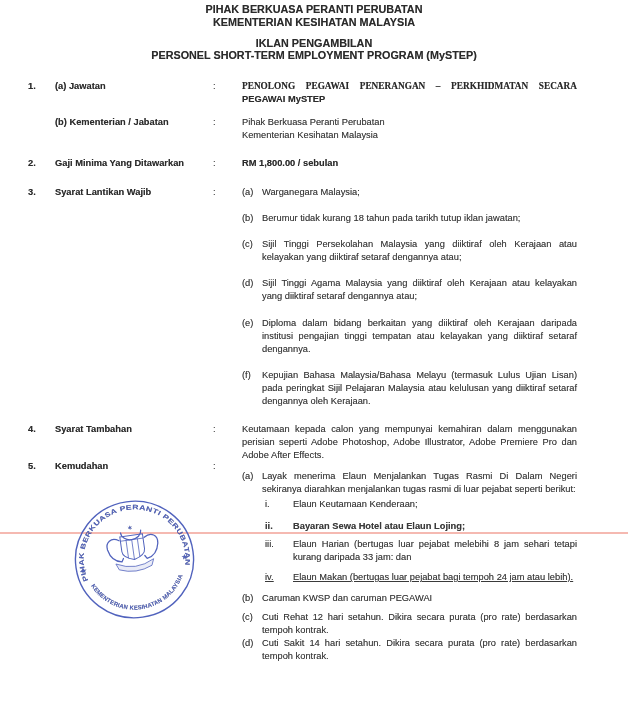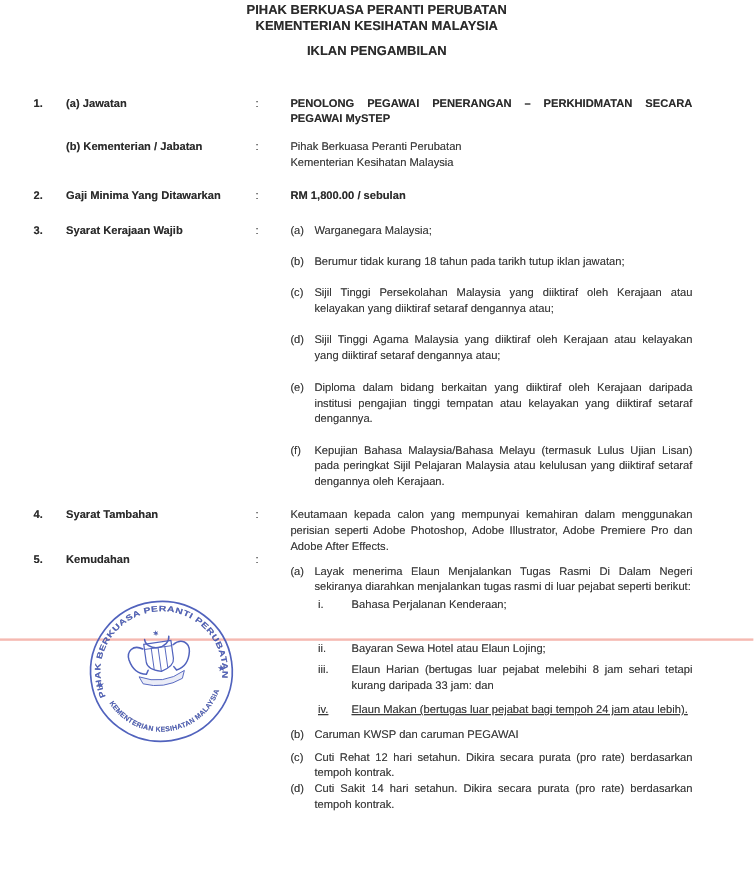--- a/index.html
+++ b/index.html
@@ -24,31 +24,31 @@
   }
   .header .hgap{height:8.5px;}
   .row{
     position:absolute;left:28px;width:549px;
     display:grid;grid-template-columns:27px 156px 31px 335px;
     align-items:start;
   }
   .num,.label{font-weight:bold;color:var(--bold-text);}
   .colon{color:#4a4a4a;padding-left:2px;}
   .v-bold{font-weight:bold;color:var(--bold-text);}
-  .jlast{text-align:justify;text-align-last:justify;}
+  .jlast{text-align:justify;text-align-last:justify;font-family:Liberation Serif, serif;}
   .just{text-align:justify;}
   .sub{display:flex;margin-top:13px;}
   .sub.first{margin-top:0;}
   .sub-marker{flex:0 0 20px;}
   .sub-text{flex:1;text-align:justify;}
   .mt14{margin-top:14px;}
   .rom{display:flex;}
   .rom-marker{flex:0 0 31px;padding-left:3px;box-sizing:border-box;}
   .rom-text{flex:1;text-align:justify;}
-  .rm1{margin-top:2px;}.rm2{margin-top:23px;}.rm3{margin-top:5px;justify-content:space-between;}.rm4{margin-top:7px;text-decoration:underline;}
+  .rm1{margin-top:2px;}.rm2{margin-top:9px;font-weight:bold;}.rm3{margin-top:5px;justify-content:space-between;}.rm4{margin-top:7px;text-decoration:underline;}
   .b5{margin-top:8px;}.c5{margin-top:6px;}.d5{margin-top:0px;}
   .pad-top-10{padding-top:10px;}
   .accent-line{
     position:absolute;left:0;top:532px;width:628px;height:2px;
     background:var(--accent-line);opacity:.8;z-index:1;
   }
   .stamp{
     position:absolute;left:71px;top:500px;width:127px;height:119px;z-index:2;
     transform:rotate(-8deg);opacity:.92;
   }
@@ -62,20 +62,21 @@
   .ring-star{font-size:10px;}
 </style>
 </head>
 <body style="background: rgb(255, 255, 255);">
 
 <div class="header">
   <div>PIHAK BERKUASA PERANTI PERUBATAN</div>
   <div>KEMENTERIAN KESIHATAN MALAYSIA</div>
   <div class="hgap"></div>
   <div>IKLAN PENGAMBILAN</div>
+  <div>PERSONEL SHORT-TERM EMPLOYMENT PROGRAM (MySTEP)</div>
 </div>
 
 <div class="row" style="top:80px">
   <div class="num">1.</div>
   <div class="label">(a) Jawatan</div>
   <div class="colon">:</div>
   <div class="content v-bold">
     <div class="jlast">PENOLONG PEGAWAI PENERANGAN – PERKHIDMATAN SECARA</div>
     <div>PEGAWAI MySTEP</div>
   </div>
@@ -93,21 +94,21 @@
 
 <div class="row" style="top:157px">
   <div class="num">2.</div>
   <div class="label">Gaji Minima Yang Ditawarkan</div>
   <div class="colon">:</div>
   <div class="content v-bold">RM 1,800.00 / sebulan</div>
 </div>
 
 <div class="row" style="top:186px">
   <div class="num">3.</div>
-  <div class="label">Syarat Kerajaan Wajib</div>
+  <div class="label">Syarat Lantikan Wajib</div>
   <div class="colon">:</div>
   <div class="content">
     <div class="sub first">
       <div class="sub-marker">(a)</div>
       <div class="sub-text">Warganegara Malaysia;</div>
     </div>
     <div class="sub">
       <div class="sub-marker">(b)</div>
       <div class="sub-text">Berumur tidak kurang 18 tahun pada tarikh tutup iklan jawatan;</div>
     </div>
@@ -141,21 +142,21 @@
   <div class="num">5.</div>
   <div class="label">Kemudahan</div>
   <div class="colon">:</div>
   <div class="content pad-top-10">
     <div class="sub first">
       <div class="sub-marker">(a)</div>
       <div class="sub-text">
         <div class="just">Layak menerima Elaun Menjalankan Tugas Rasmi Di Dalam Negeri sekiranya diarahkan menjalankan tugas rasmi di luar pejabat seperti berikut:</div>
         <div class="rom rm1">
           <div class="rom-marker">i.</div>
-          <div class="rom-text">Bahasa Perjalanan Kenderaan;</div>
+          <div class="rom-text">Elaun Keutamaan Kenderaan;</div>
         </div>
         <div class="rom rm2">
           <div class="rom-marker">ii.</div>
           <div class="rom-text">Bayaran Sewa Hotel atau Elaun Lojing;</div>
         </div>
         <div class="rom rm3">
           <div class="rom-marker">iii.</div>
           <div class="rom-text">Elaun Harian (bertugas luar pejabat melebihi 8 jam sehari tetapi kurang daripada 33 jam: dan</div>
         </div>
         <div class="rom rm4">

